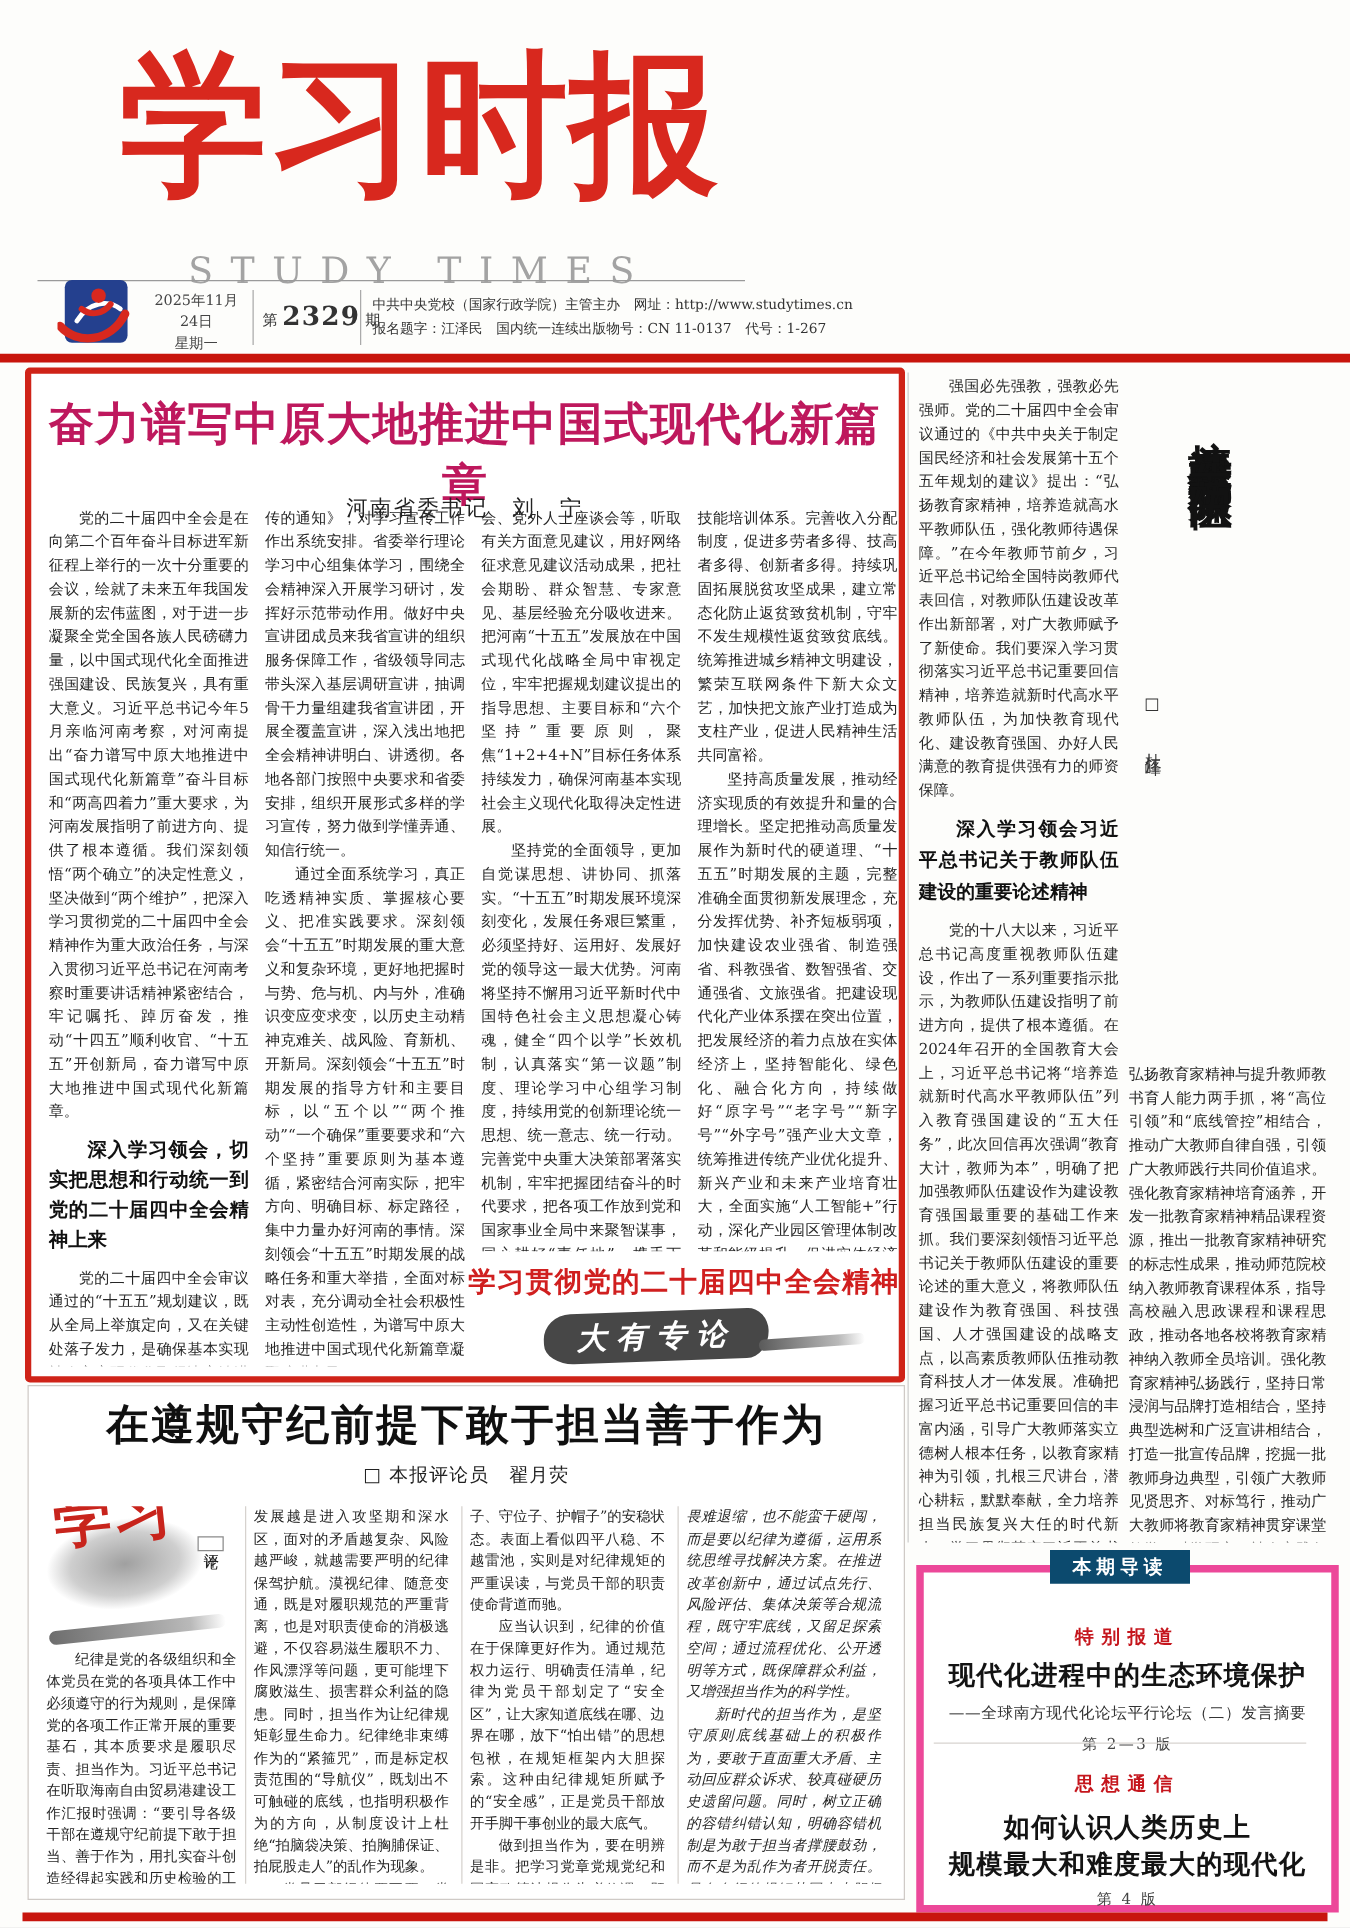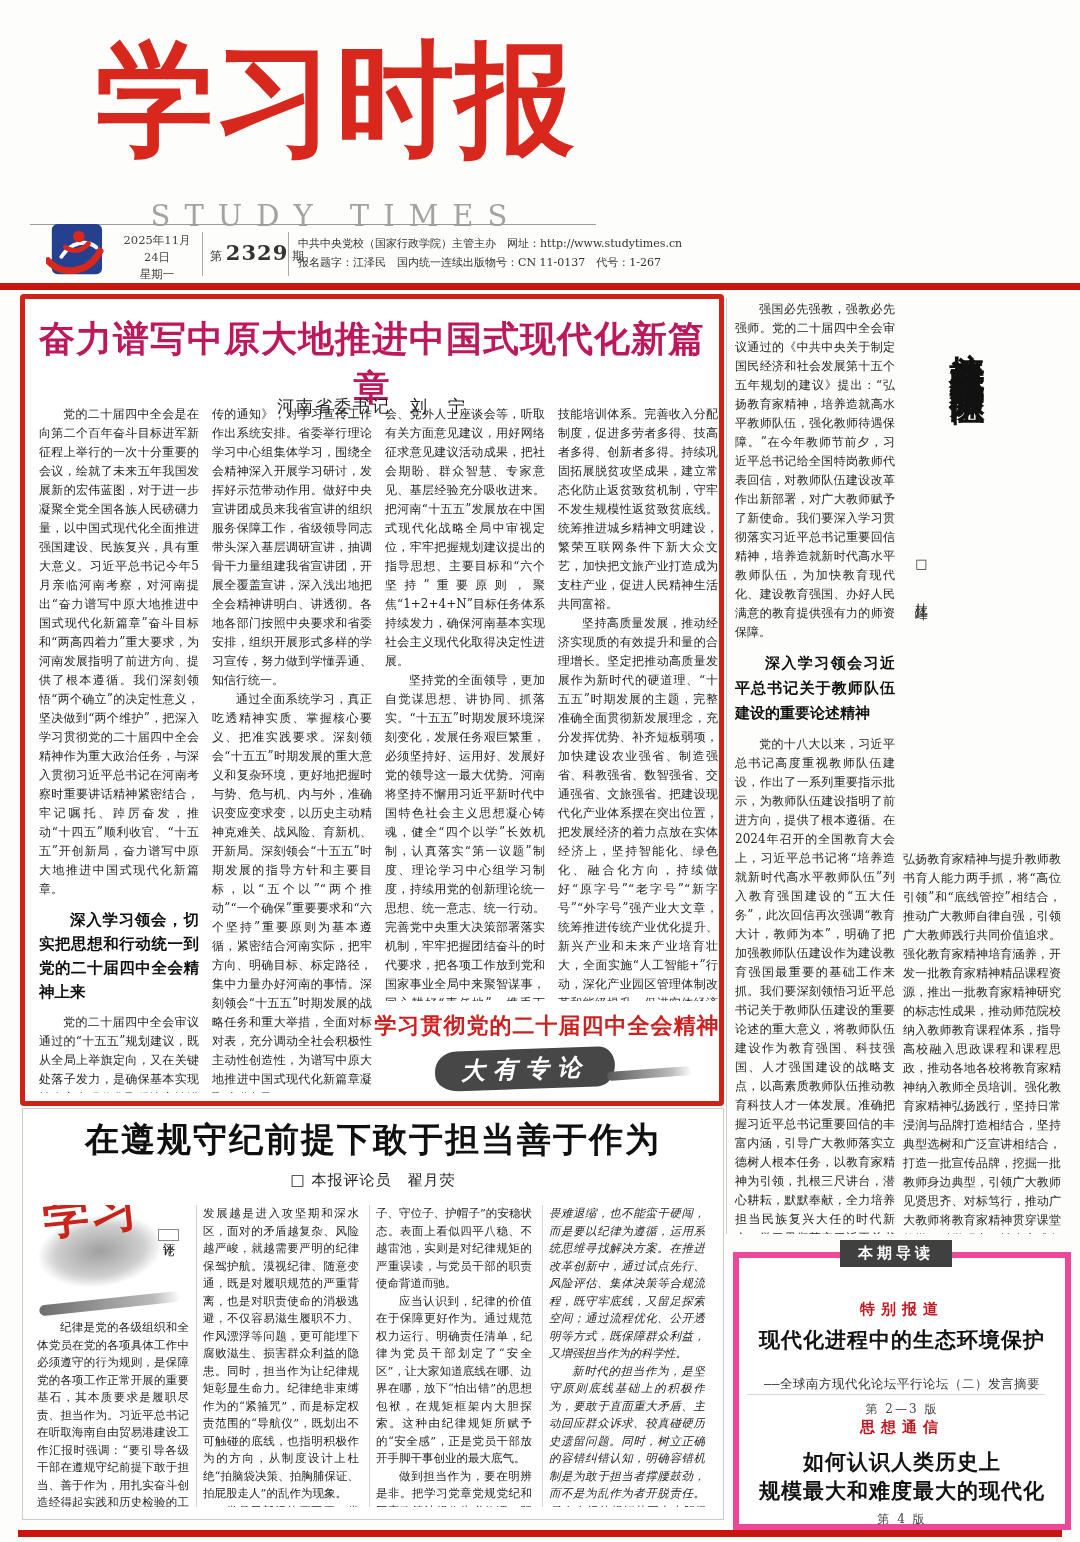--- a/index.html
+++ b/index.html
@@ -80,21 +80,21 @@
             transform:rotate(-8deg);opacity:.85;}
   .xuexi-text{position:absolute;left:6px;top:0px;font-size:46px;font-weight:900;color:#c8241c;
               transform:rotate(-6deg);letter-spacing:2px;}
   .pinglun-box{position:absolute;right:8px;top:24px;writing-mode:vertical-rl;text-orientation:upright;
                font-size:12px;color:#222;border:1px solid #8a8a8a;background:#fff;padding:3px 1px;letter-spacing:2px;}
   .brush-swoosh{position:absolute;left:2px;bottom:4px;width:142px;height:11px;border-radius:6px;
                background:linear-gradient(to right,#6d6d6d,#b9b9b9 80%,rgba(200,200,200,0));transform:rotate(-6deg);}
 
   
   .digest-box{left:733px;top:1252px;width:326px;height:266px;border:6px solid #ec4899;background:#fff;}
-  .digest-tab{left:840px;top:1240px;width:112px;height:27px;background:#404040;color:#fff;
+  .digest-tab{left:840px;top:1240px;width:112px;height:27px;background:#0c4a6e;color:#fff;
               font-family:"DejaVu Sans","Liberation Sans",sans-serif;font-weight:bold;font-size:15px;
               letter-spacing:4px;text-align:center;line-height:27px;}
   .dg-cat{width:326px;text-align:center;font-size:15px;font-weight:bold;color:#c5161d;letter-spacing:6px;}
   .dg-title{width:326px;text-align:center;font-size:21px;font-weight:900;color:#131313;letter-spacing:1px;line-height:29px;}
   .dg-subtitle{width:326px;text-align:center;font-size:12.5px;color:#333;letter-spacing:0.5px;}
   .dg-page{width:326px;text-align:center;font-size:12px;color:#444;letter-spacing:2px;}
   .dg-div{left:747px;top:1394px;width:298px;height:1px;background:#d8d4d0;}
 
   .rule-bottom{left:18px;top:1530px;width:1044px;height:7px;background:#c8150d;}
 </style>
@@ -204,21 +204,21 @@
       </div>
     <div class="abs c-rule" style="left:173px;"></div>
     <div class="abs c-rule" style="left:346px;"></div>
     <div class="abs c-rule" style="left:519px;"></div>
   </div>
 
   <div class="abs digest-box">
     <div class="abs" style="left:0;top:42px;">
       <div class="dg-cat">特别报道</div>
       <div class="dg-title" style="margin-top:6px;">现代化进程中的生态环境保护</div>
-      <div class="dg-subtitle" style="margin-top:22px;font-family:Liberation Mono, monospace;">——全球南方现代化论坛平行论坛（二）发言摘要</div>
+      <div class="dg-subtitle" style="margin-top:8px;">——全球南方现代化论坛平行论坛（二）发言摘要</div>
       <div class="dg-page" style="margin-top:8px;">第 2—3 版</div>
     </div>
     <div class="abs" style="left:0;top:160px;">
       <div class="dg-cat">思想通信</div>
       <div class="dg-title" style="margin-top:10px;">如何认识人类历史上</div>
       <div class="dg-title">规模最大和难度最大的现代化</div>
       <div class="dg-page" style="margin-top:6px;">第 4 版</div>
     </div>
   </div>
   <div class="abs digest-tab">本期导读</div>

